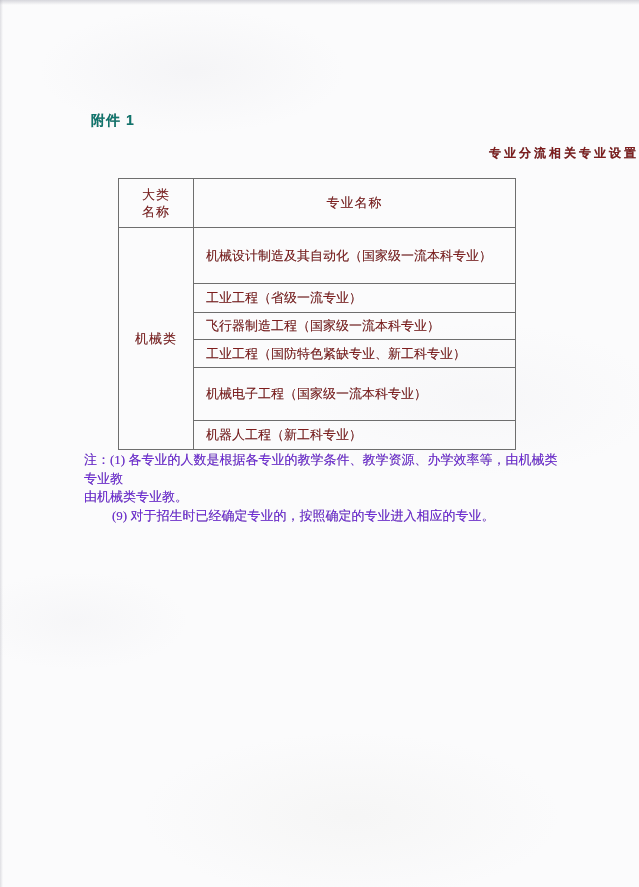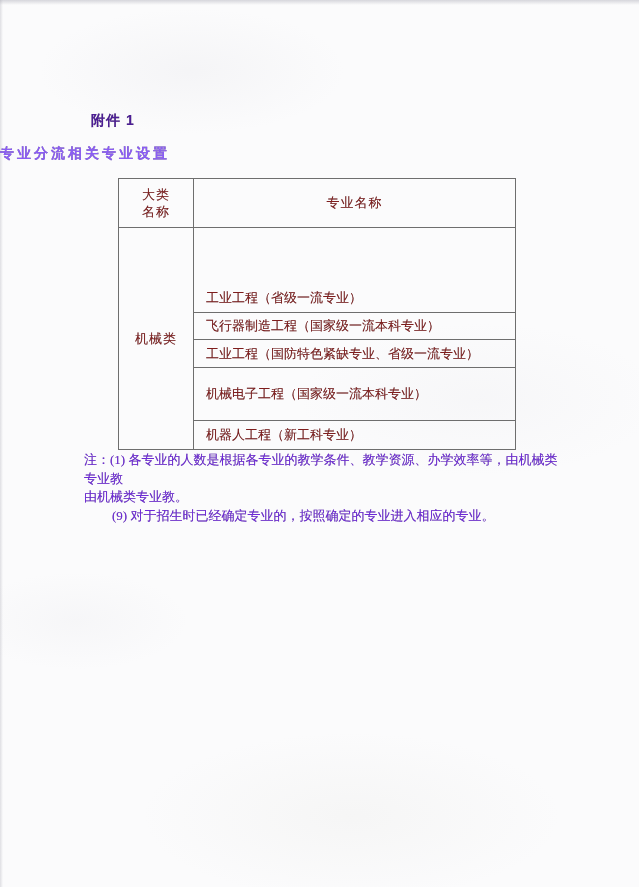--- a/index.html
+++ b/index.html
@@ -42,34 +42,34 @@
   }
 
   .attachment {
     position: absolute;
     left: 91px;
     top: 112px;
     font-family: "Liberation Sans", "DejaVu Sans", sans-serif;
     font-size: 14px;
     font-weight: 600;
     letter-spacing: 1px;
-    color: #4c1d95;
+    color: #0f766e;
     text-shadow: 0 0 0.6px rgba(60,60,60,0.55);
   }
 
   .doc-title {
     position: absolute;
     left: 0; right: 0;
     top: 145px;
-    text-align: left;
+    text-align: right;
     font-family: "Liberation Sans", "DejaVu Sans", sans-serif;
-    font-size: 14px;
+    font-size: 12px;
     font-weight: bold;
     letter-spacing: 3px;
-    color: #8b5cf6;
+    color: #7f1d1d;
     text-shadow: 0 0 0.6px rgba(48,48,48,0.6);
   }
 
   .majors-table {
     position: absolute;
     left: 118px;
     top: 178px;
     width: 398px;
     display: grid;
     grid-template-columns: 75px 1fr;
@@ -139,23 +139,24 @@
 
   <div class="majors-table">
     <div class="cell cat-header">
       <span>大类</span>
       <span>名称</span>
     </div>
     <div class="cell cat-cell no-b">机械类</div>
 
     <div class="cell major-header no-r">专业名称</div>
 
+    <div class="cell major-cell" style="grid-row:2">机械设计制造及其自动化（国家级一流本科专业）</div>
     <div class="cell major-cell" style="grid-row:3">工业工程（省级一流专业）</div>
     <div class="cell major-cell" style="grid-row:4">飞行器制造工程（国家级一流本科专业）</div>
-    <div class="cell major-cell" style="grid-row:5">工业工程（国防特色紧缺专业、省级一流专业）</div>
+    <div class="cell major-cell" style="grid-row:5">工业工程（国防特色紧缺专业、新工科专业）</div>
     <div class="cell major-cell" style="grid-row:6">机械电子工程（国家级一流本科专业）</div>
     <div class="cell major-cell no-b" style="grid-row:7">机器人工程（新工科专业）</div>
   </div>
 
   <div class="notes">
     <div>注：(1) 各专业的人数是根据各专业的教学条件、教学资源、办学效率等，由机械类专业教</div>
     <div>由机械类专业教。</div>
     <div class="indent">(9) 对于招生时已经确定专业的，按照确定的专业进入相应的专业。</div>
   </div>
 </div>

